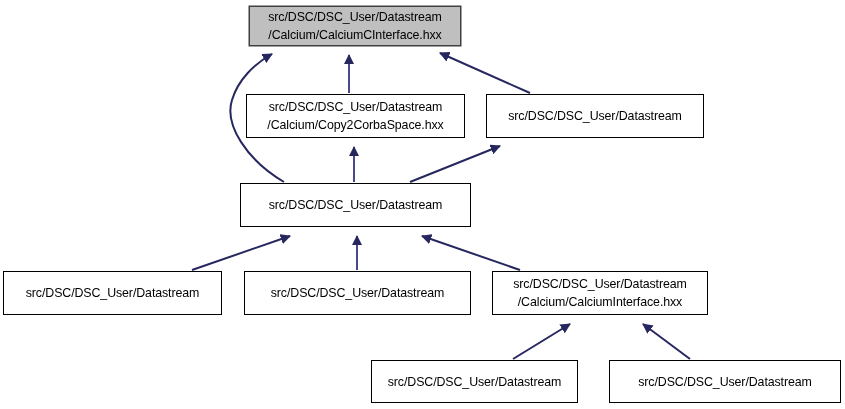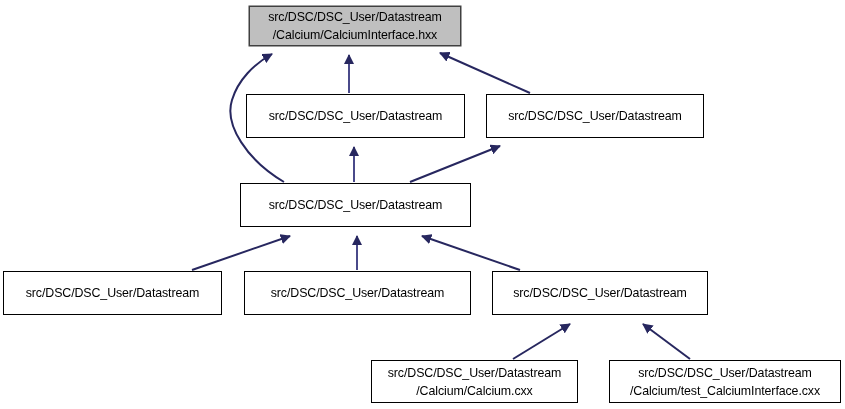--- a/index.html
+++ b/index.html
@@ -78,50 +78,50 @@
 
     <path d="M 520,270 L 422,236" fill="none" stroke="#27275f" stroke-width="2" marker-end="url(#arrow)"></path>
 
     <path d="M 513,359 L 570,324" fill="none" stroke="#27275f" stroke-width="2" marker-end="url(#arrow)"></path>
 
     <path d="M 690,359 L 643,324" fill="none" stroke="#27275f" stroke-width="2" marker-end="url(#arrow)"></path>
   </svg>
 
   <div class="node current" style="left:249px; top:6px; width:212px; height:40px;">
     <span class="ln">src/DSC/DSC_User/Datastream</span>
-    <span class="ln">/Calcium/CalciumInterface.hxx</span>
+    <span class="ln">/Calcium/CalciumCInterface.hxx</span>
   </div>
 
   <div class="node" style="left:246px; top:94px; width:219px; height:44px;">
     <span class="ln">src/DSC/DSC_User/Datastream</span>
+    <span class="ln">/Calcium/Copy2CorbaSpace.hxx</span>
   </div>
 
   <div class="node" style="left:486px; top:94px; width:218px; height:44px;">
     <span class="ln">src/DSC/DSC_User/Datastream</span>
   </div>
 
   <div class="node" style="left:240px; top:183px; width:231px; height:44px;">
     <span class="ln">src/DSC/DSC_User/Datastream</span>
   </div>
 
   <div class="node" style="left:3px; top:271px; width:219px; height:44px;">
     <span class="ln">src/DSC/DSC_User/Datastream</span>
   </div>
 
   <div class="node" style="left:244px; top:271px; width:227px; height:44px;">
     <span class="ln">src/DSC/DSC_User/Datastream</span>
   </div>
 
   <div class="node" style="left:492px; top:271px; width:216px; height:44px;">
     <span class="ln">src/DSC/DSC_User/Datastream</span>
+    <span class="ln">/Calcium/CalciumInterface.hxx</span>
   </div>
 
   <div class="node" style="left:371px; top:360px; width:207px; height:43px;">
     <span class="ln">src/DSC/DSC_User/Datastream</span>
-    <span class="ln">/Calcium/Calcium.cxx</span>
   </div>
 
   <div class="node" style="left:609px; top:360px; width:232px; height:43px;">
     <span class="ln">src/DSC/DSC_User/Datastream</span>
-    <span class="ln">/Calcium/test_CalciumInterface.cxx</span>
   </div>
 
 </div>
 
 </body></html>

